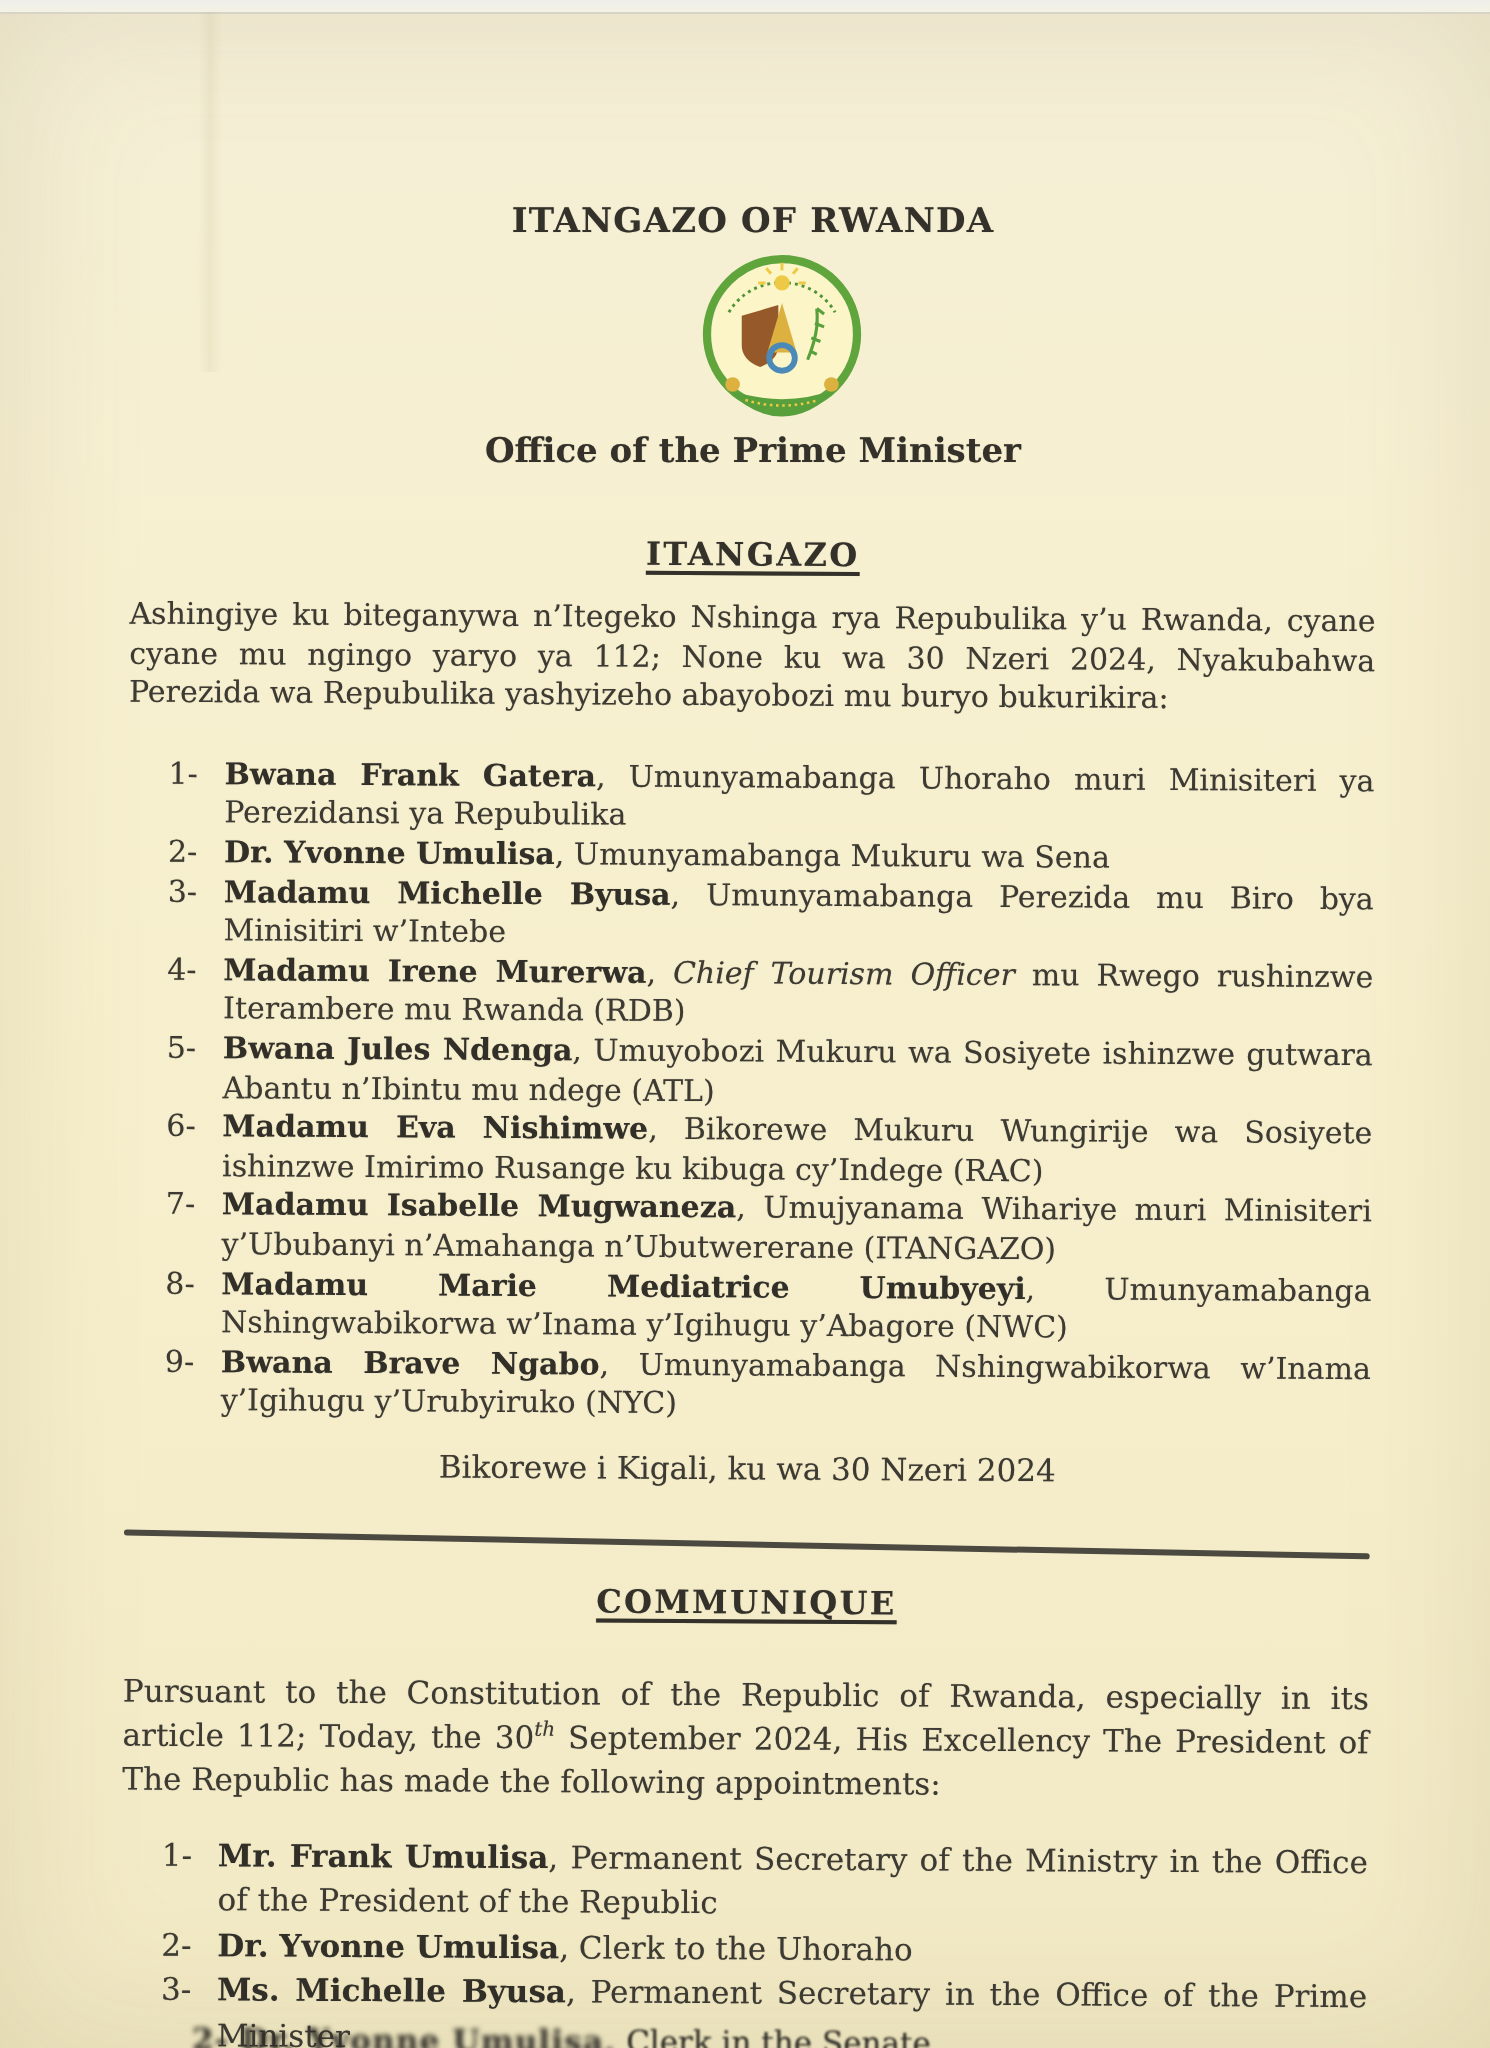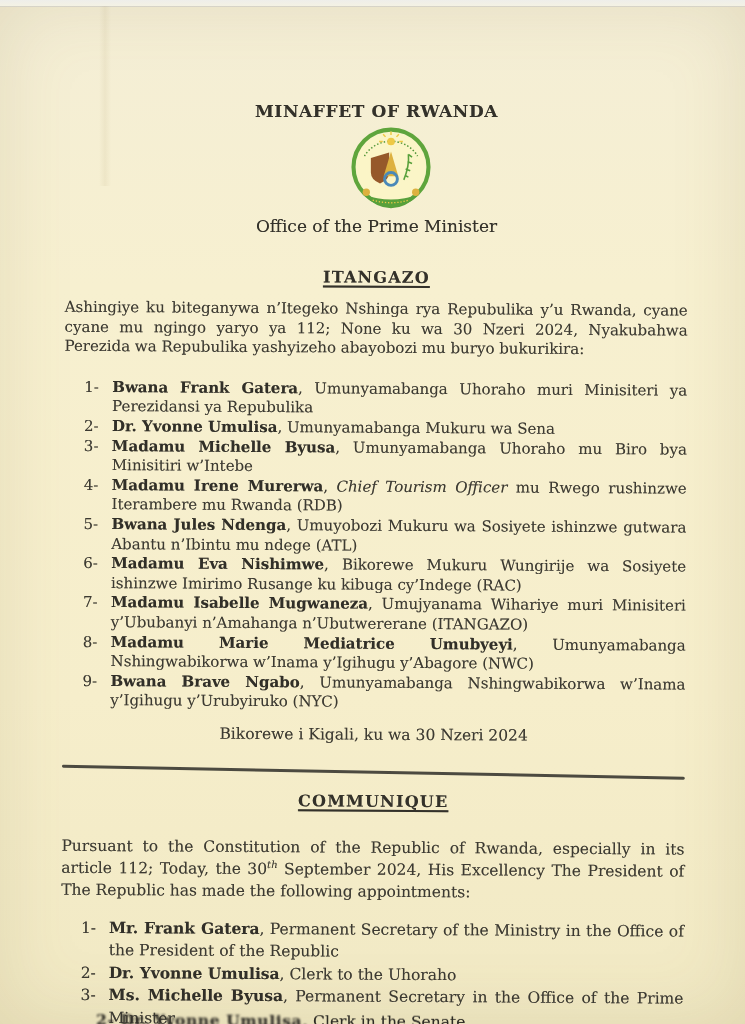--- a/index.html
+++ b/index.html
@@ -9,21 +9,21 @@
         background:linear-gradient(180deg,#f4eed6 0%,#f7f0d0 28%,#f6eecb 68%,#f1e9c4 100%);
         box-shadow:inset 0 0 75px rgba(125,108,58,.15);}
   .topstrip{position:absolute;top:0;left:0;right:0;height:6px;
         background:linear-gradient(180deg,#eeeeea,#f4f2e4);border-bottom:1px solid rgba(195,190,172,.55);}
   .crease{position:absolute;top:6px;left:99px;width:12px;height:180px;
         background:linear-gradient(90deg,rgba(0,0,0,0),rgba(165,145,95,.10),rgba(0,0,0,0));}
   .content{position:absolute;left:65px;right:57px;top:0;}
   .country{margin-top:101px;text-align:center;font-weight:bold;font-size:17px;
         letter-spacing:.6px;color:#33312a;}
   .emblem-wrap{text-align:center;margin-top:4px;position:relative;left:14px;height:88px;}
-  .office{text-align:center;font-weight:normal;font-size:17px;margin-top:3px;color:#33312a;}
+  .office{text-align:center;font-weight:bold;font-size:17px;margin-top:3px;color:#33312a;}
   .tilt{transform:rotate(.35deg);transform-origin:30px 0;}
   .doc-title{margin-top:30px;text-align:center;font-weight:bold;font-size:16px;
         letter-spacing:1.2px;color:#33312a;text-decoration:underline;
         text-underline-offset:3px;text-decoration-thickness:1.5px;}
   .intro{margin-top:13px;font-size:15px;line-height:19.6px;text-align:justify;}
   .klist{margin-top:21px;}
   .item{display:flex;font-size:15px;line-height:19.6px;}
   .item .num{flex:0 0 28px;margin-left:20px;}
   .item .body{flex:1;text-align:justify;}
   b{color:#312f28;}
@@ -44,21 +44,21 @@
 </style>
 </head>
 <body>
 
 <div class="page soft">
   <div class="topstrip"></div>
   <div class="crease"></div>
 
   <div class="content">
 
-    <div class="country">MINAFFET OF RWANDA</div>
+    <div class="country">ITANGAZO OF RWANDA</div>
 
     <div class="emblem-wrap">
       <svg width="92" height="86" viewBox="0 0 100 94">
         <circle cx="50" cy="46" r="38.5" fill="#fbf5c7"></circle>
         <circle cx="50" cy="46" r="41" fill="none" stroke-width="4.5" stroke="#5fa53c"></circle>
         <path d="M21,34 A33,31 0 0 1 79,34" fill="none" stroke-width="1.6" stroke-dasharray="1.6 2.2" stroke="#4f9437"></path>
         <g>
           <circle cx="50" cy="18" r="4.2" fill="#eec945"></circle>
           <path d="M50,11 v-4 M44,13 l-2.6,-3 M56,13 l2.6,-3 M41,18 h-4 M59,18 h4" fill="none" stroke-width="1.6" stroke="#eec945"></path>
         </g>
@@ -84,21 +84,21 @@
         <div class="item">
           <span class="num">1-</span>
           <span class="body"><b>Bwana Frank Gatera</b><span>, Umunyamabanga Uhoraho muri Minisiteri ya Perezidansi ya Repubulika</span></span>
         </div>
         <div class="item">
           <span class="num">2-</span>
           <span class="body"><b>Dr. Yvonne Umulisa</b><span>, Umunyamabanga Mukuru wa Sena</span></span>
         </div>
         <div class="item">
           <span class="num">3-</span>
-          <span class="body"><b>Madamu Michelle Byusa</b><span>, Umunyamabanga Uhoraho mu Biro bya Minisitiri w’Intebe</span></span>
+          <span class="body"><b>Madamu Michelle Byusa</b><span>, Umunyamabanga Perezida mu Biro bya Minisitiri w’Intebe</span></span>
         </div>
         <div class="item">
           <span class="num">4-</span>
           <span class="body"><b>Madamu Irene Murerwa</b><span>, </span><span class="it">Chief Tourism Officer</span><span> mu Rwego rushinzwe Iterambere mu Rwanda (RDB)</span></span>
         </div>
         <div class="item">
           <span class="num">5-</span>
           <span class="body"><b>Bwana Jules Ndenga</b><span>, Umuyobozi Mukuru wa Sosiyete ishinzwe gutwara Abantu n’Ibintu mu ndege (ATL)</span></span>
         </div>
         <div class="item">
@@ -124,21 +124,21 @@
       <div class="divider"></div>
 
       <div>
         <div class="doc-title c-title">COMMUNIQUE</div>
 
         <p class="eintro"><span>Pursuant to the Constitution of the Republic of Rwanda, especially in its article 112; Today, the 30</span><sup>th</sup><span> September 2024, His Excellency The President of The Republic has made the following appointments:</span></p>
 
         <div class="elist">
           <div class="item">
             <span class="num">1-</span>
-            <span class="body"><b>Mr. Frank Gatera</b><span>, Permanent Secretary of the Ministry in the Office of the President of the Republic</span></span>
+            <span class="body"><b>Mr. Frank Umulisa</b><span>, Permanent Secretary of the Ministry in the Office of the President of the Republic</span></span>
           </div>
           <div class="item">
             <span class="num">2-</span>
             <span class="body"><b>Dr. Yvonne Umulisa</b><span>, Clerk to the Uhoraho</span></span>
           </div>
           <div class="item">
             <span class="num">3-</span>
             <span class="body"><b>Ms. Michelle Byusa</b><span>, Permanent Secretary in the Office of the Prime Minister</span></span>
           </div>
         </div>

